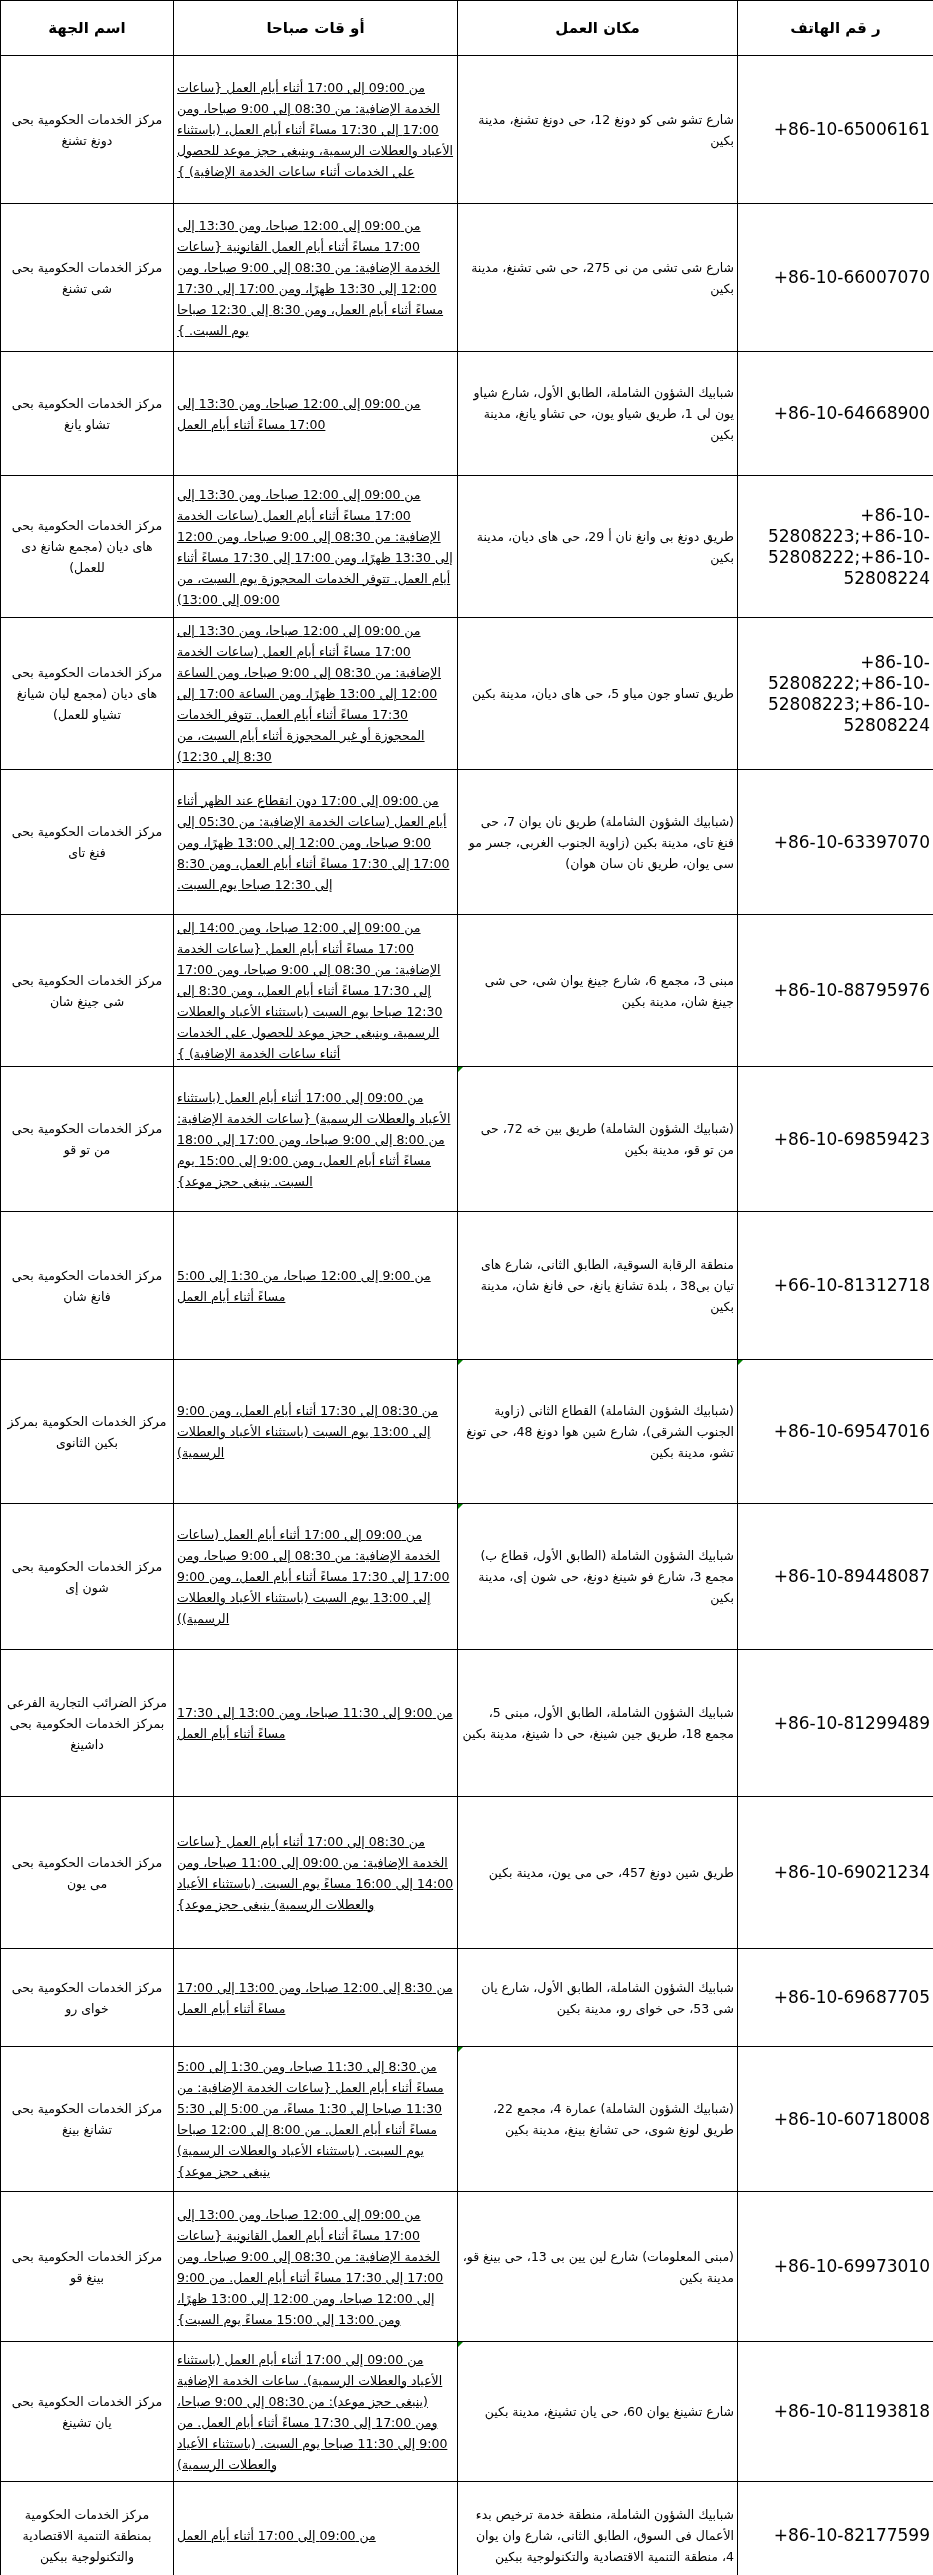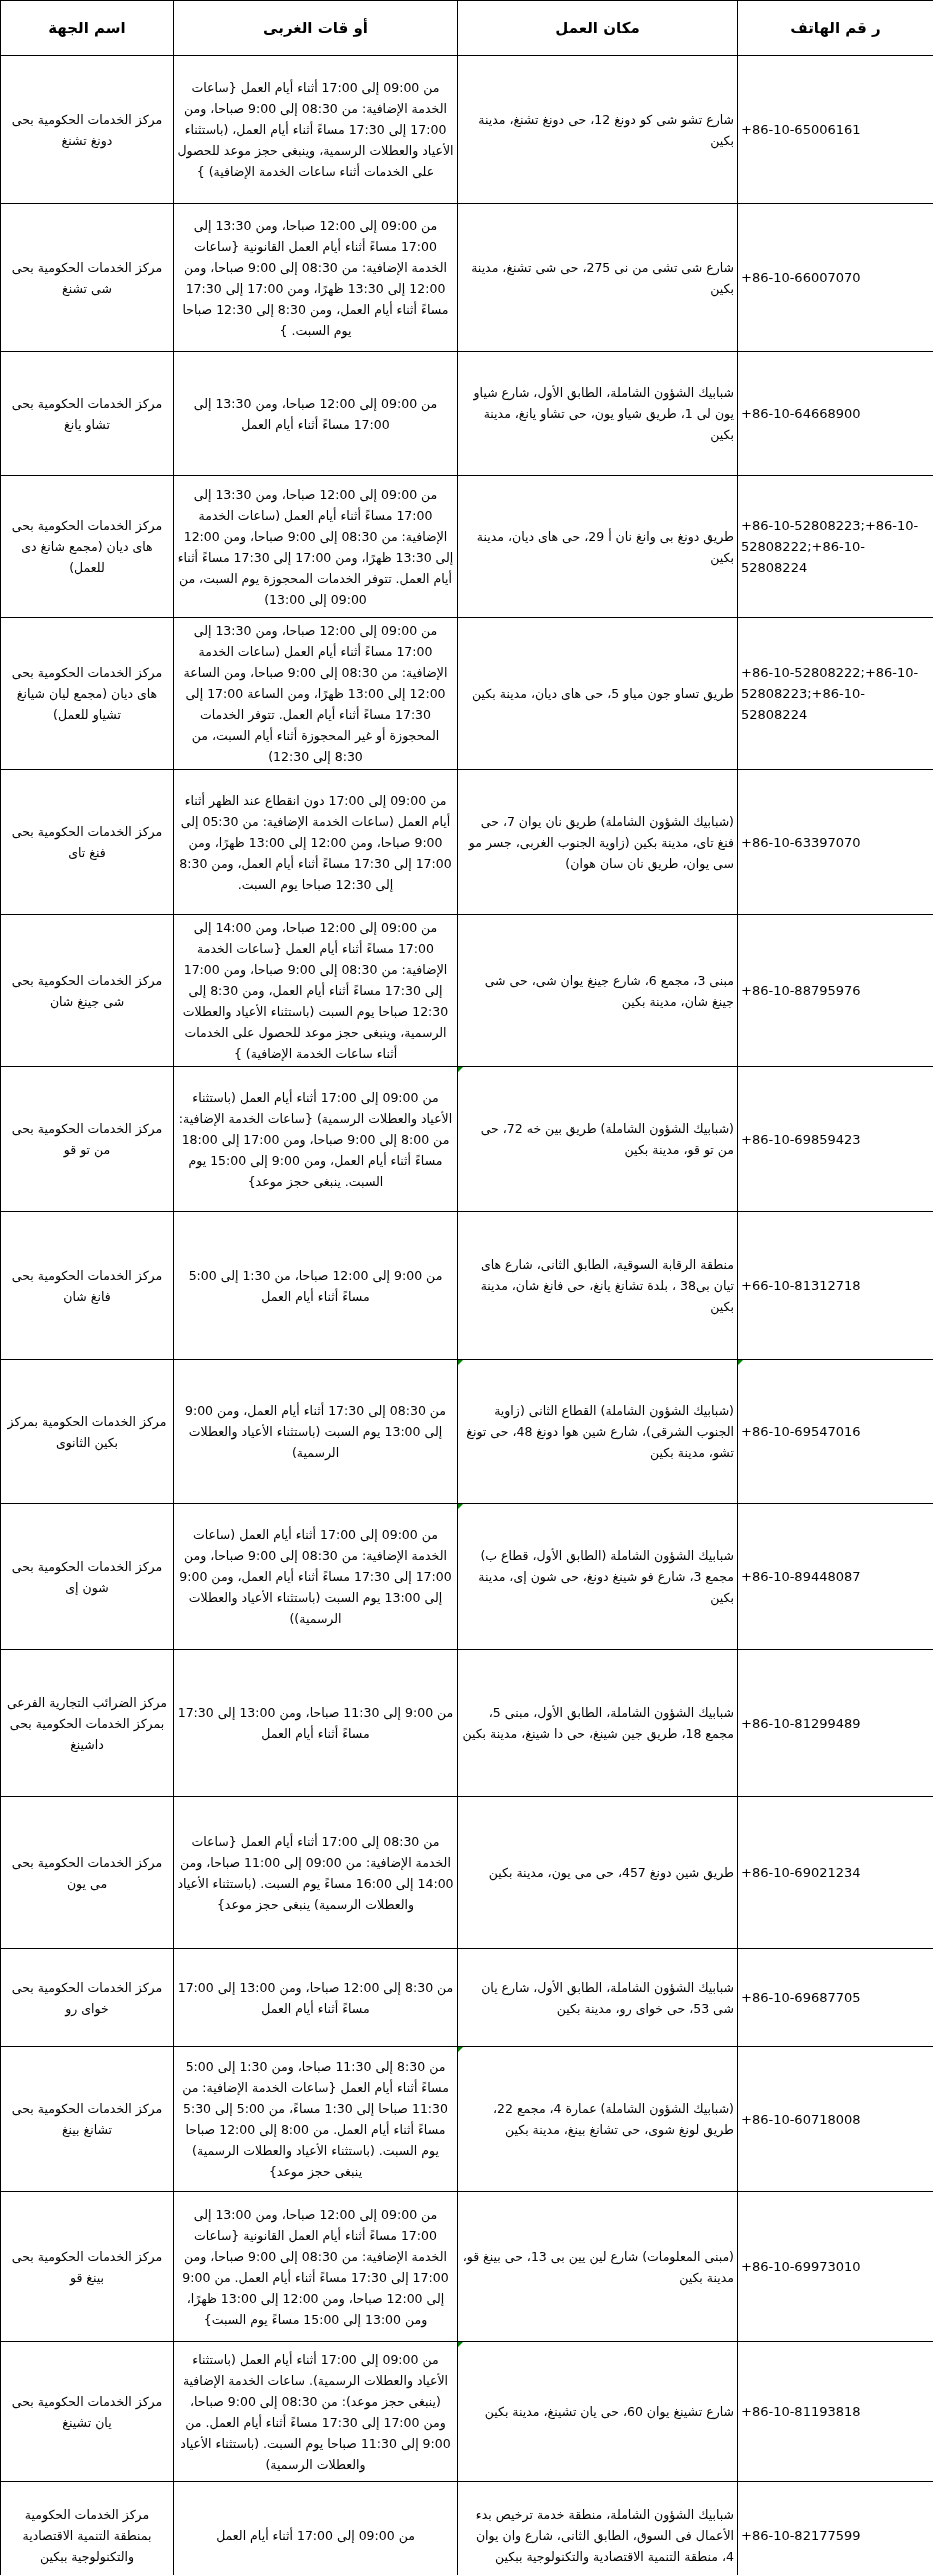--- a/index.html
+++ b/index.html
@@ -26,27 +26,27 @@
     letter-spacing:2px; 
     white-space:nowrap;
   }
   .grid td{
     font-size:12.5px;
     line-height:21px;
     overflow-wrap:anywhere; 
   }
   td.cell-phone{
     direction:ltr;
-    text-align:left;
-    font-size:13px;
+    text-align:right;
+    font-size:17px;
     overflow-wrap:normal;
     word-break:normal;
   }
   td.cell-location{}
-  td.cell-hours{text-align:center;}
+  td.cell-hours{text-align:left;text-decoration:underline;}
   td.cell-name{text-align:center;margin-left:44px;}
   .flag{
     display:none;
     position:absolute;
     top:0;left:0;
     width:0;height:0;
     border-top:5px solid #008000;
     border-right:5px solid transparent;
   }
   .val{display:inline;}
@@ -58,21 +58,21 @@
   <colgroup>
     <col style="width:196px">
     <col style="width:280px">
     <col style="width:284px">
     <col style="width:173px">
   </colgroup>
   <thead>
     <tr>
       <th>ر قم الهاتف</th>
       <th>مكان العمل</th>
-      <th>أو قات الغربى</th>
+      <th>أو قات صباحا</th>
       <th>اسم الجهة</th>
     </tr>
   </thead>
   <tbody id="table-body">
       <tr style="height: 148px;">
     <td class="cell-phone">
       
       <span class="val">+86-10-65006161</span>
     </td>
     <td class="cell-location">

